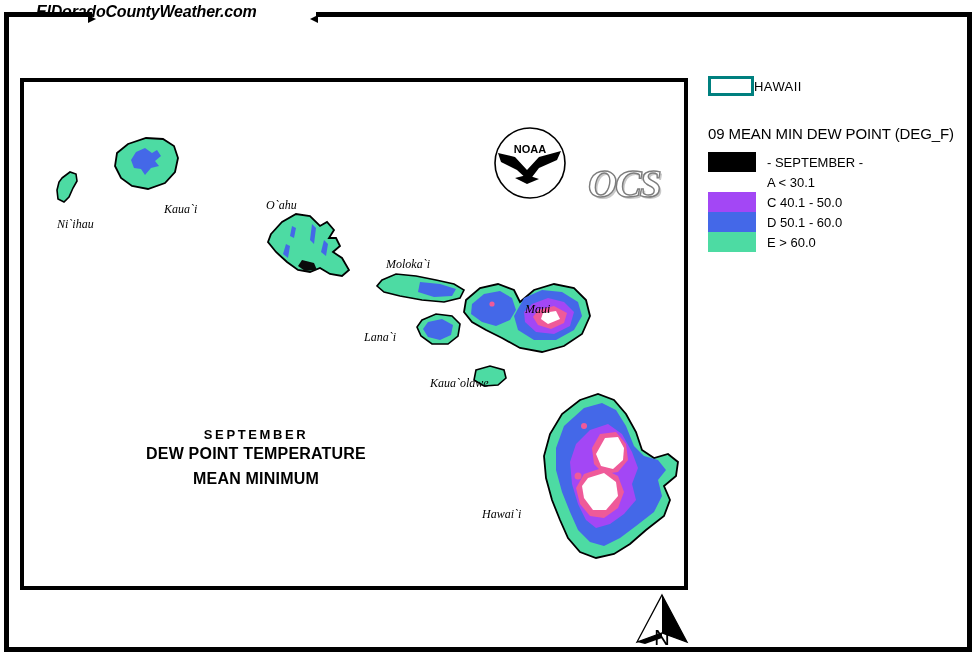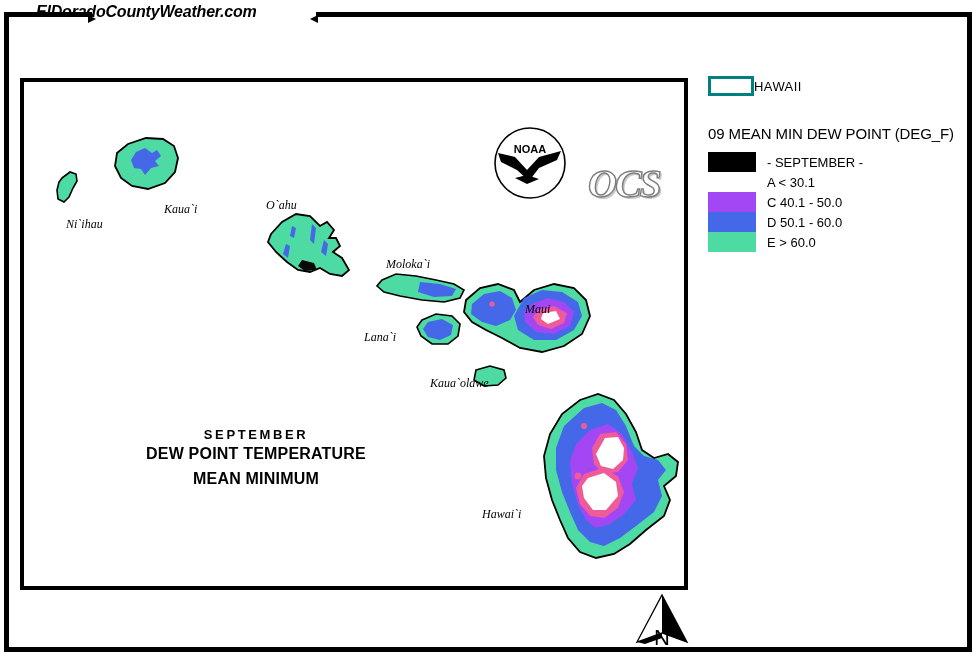--- a/index.html
+++ b/index.html
@@ -131,21 +131,21 @@
                L572 446 L562 438 L554 422 L548 402 L546 380 L552 362 Z" fill="#a347f5"></path>
       <path d="M576 352 L592 350 L602 362 L604 378 L594 390 L580 392 L570 382 L568 366 Z" fill="#ef5a99"></path>
       <path d="M581 356 L594 355 L600 366 L599 378 L589 387 L577 384 L572 372 Z" fill="#ffffff"></path>
       <path d="M560 392 L578 386 L594 394 L600 410 L594 426 L580 436 L566 434 L556 422 L552 406 Z" fill="#ef5a99"></path>
       <path d="M564 396 L580 391 L592 400 L594 414 L582 428 L569 428 L560 416 L558 404 Z" fill="#ffffff"></path>
       <circle cx="560" cy="344" r="3" fill="#ef5a99"></circle>
       <circle cx="554" cy="394" r="3.5" fill="#ef5a99"></circle>
     </g>
   </svg>
 
-  <div class="island-label" style="left:42px;top:135px">Ni`ihau</div>
+  <div class="island-label" style="left:33px;top:135px">Ni`ihau</div>
   <div class="island-label" style="left:140px;top:120px">Kaua`i</div>
   <div class="island-label" style="left:242px;top:116px">O`ahu</div>
   <div class="island-label" style="left:362px;top:175px">Moloka`i</div>
   <div class="island-label" style="left:340px;top:248px">Lana`i</div>
   <div class="island-label" style="left:501px;top:220px">Maui</div>
   <div class="island-label" style="left:406px;top:294px">Kaua`olawe</div>
   <div class="island-label" style="left:458px;top:425px">Hawai`i</div>
 
   <div id="map-title-block">
     <div id="mt-month">SEPTEMBER</div>

